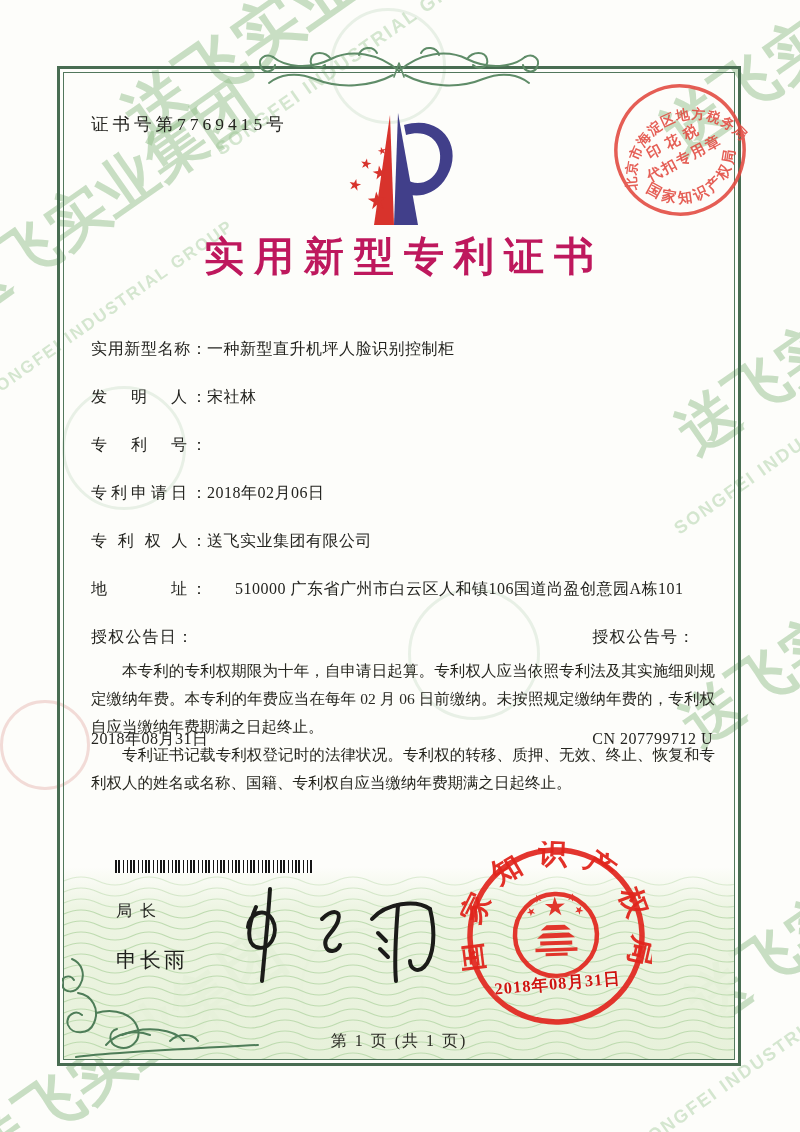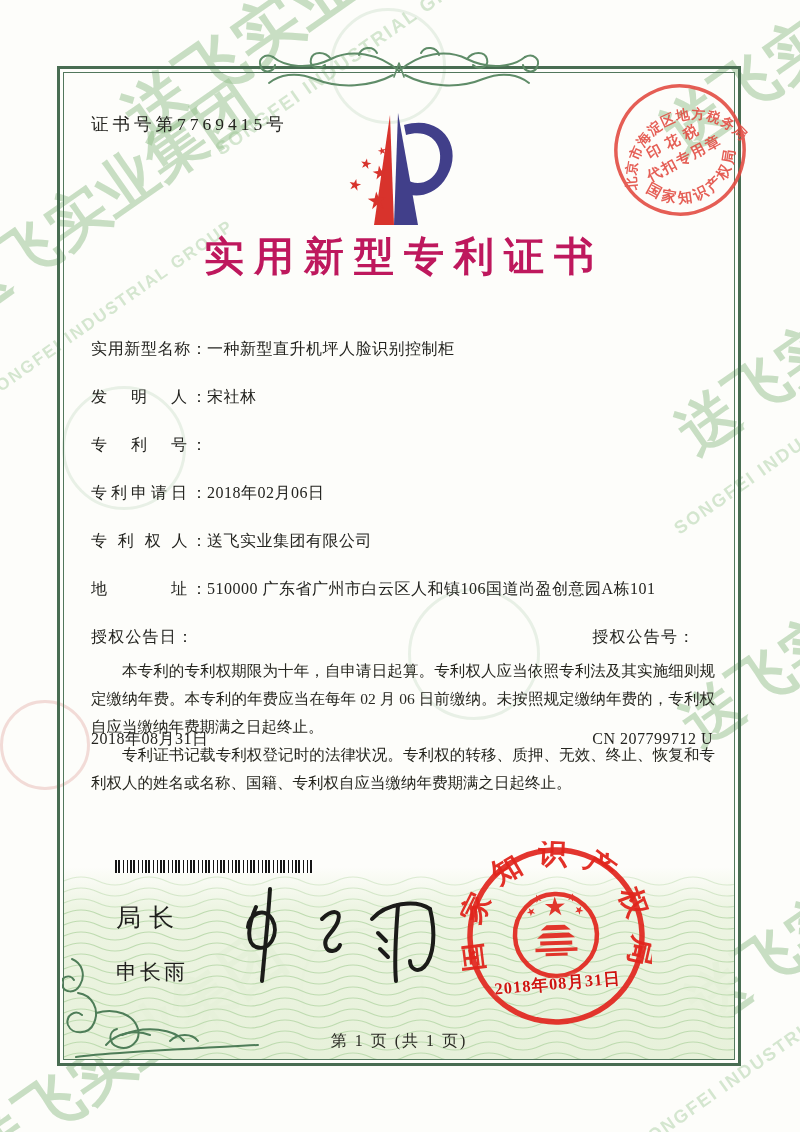--- a/index.html
+++ b/index.html
@@ -42,21 +42,21 @@
   .fpair .flabel{width:102px;flex:0 0 102px;}
 
   .paras{position:absolute;left:31px;top:588px;width:624px;z-index:4;font-size:15.5px;
          line-height:28px;color:#26261f;text-align:justify;}
   .paras p{margin:0;text-indent:2em;}
 
   .barcode{position:absolute;left:55px;top:791px;width:198px;height:13px;z-index:4;
     background:repeating-linear-gradient(90deg,#161616 0 2px,#fff 2px 3px,#161616 3px 5px,#fff 5px 8px,#161616 8px 9px,#fff 9px 12px,#161616 12px 13px,#fff 13px 15px);}
 
   .signer{position:absolute;left:56px;top:832px;z-index:5;color:#1e1e1c;}
-  .signer .s-title{font-size:25px;letter-spacing:8px;font-family:Liberation Mono, monospace;}
+  .signer .s-title{font-size:16px;letter-spacing:8px;font-family:Liberation Mono, monospace;}
   .signer .s-name{font-size:21px;letter-spacing:3px;margin-top:24px;}
   .signature{position:absolute;left:166px;top:812px;z-index:5;}
 
   .seal{position:absolute;left:401px;top:772px;width:190px;height:190px;z-index:6;transform:rotate(-2deg);}
   .seal-date{position:absolute;left:0;top:132px;width:190px;text-align:center;font-size:16.5px;
     font-weight:bold;color:#cf1410;letter-spacing:1px;transform:rotate(-3deg);
     text-shadow:0 0 3px rgba(255,255,255,.9);}
 
   .footer{position:absolute;left:0;top:962px;width:100%;text-align:center;font-size:16px;
           letter-spacing:2px;color:#2a2a24;z-index:4;}
@@ -182,21 +182,21 @@
       <div class="frow">
         <span class="flabel">专利申请日：</span>
         <span class="fvalue">2018年02月06日</span>
       </div>
       <div class="frow">
         <span class="flabel">专 利 权 人：</span>
         <span class="fvalue">送飞实业集团有限公司</span>
       </div>
       <div class="frow">
         <span class="flabel">地　　　址：</span>
-        <span class="fvalue" style="max-width:470px;">510000 广东省广州市白云区人和镇106国道尚盈创意园A栋101</span>
+        <span class="fvalue" style="max-width:470px;margin-left:28px;">510000 广东省广州市白云区人和镇106国道尚盈创意园A栋101</span>
       </div>
       <div class="frow double">
         <span class="fpair">
           <span class="flabel">授权公告日：</span>
           <span class="fvalue">2018年08月31日</span>
         </span>
         <span class="fpair">
           <span class="flabel">授权公告号：</span>
           <span class="fvalue">CN 207799712 U</span>
         </span>

